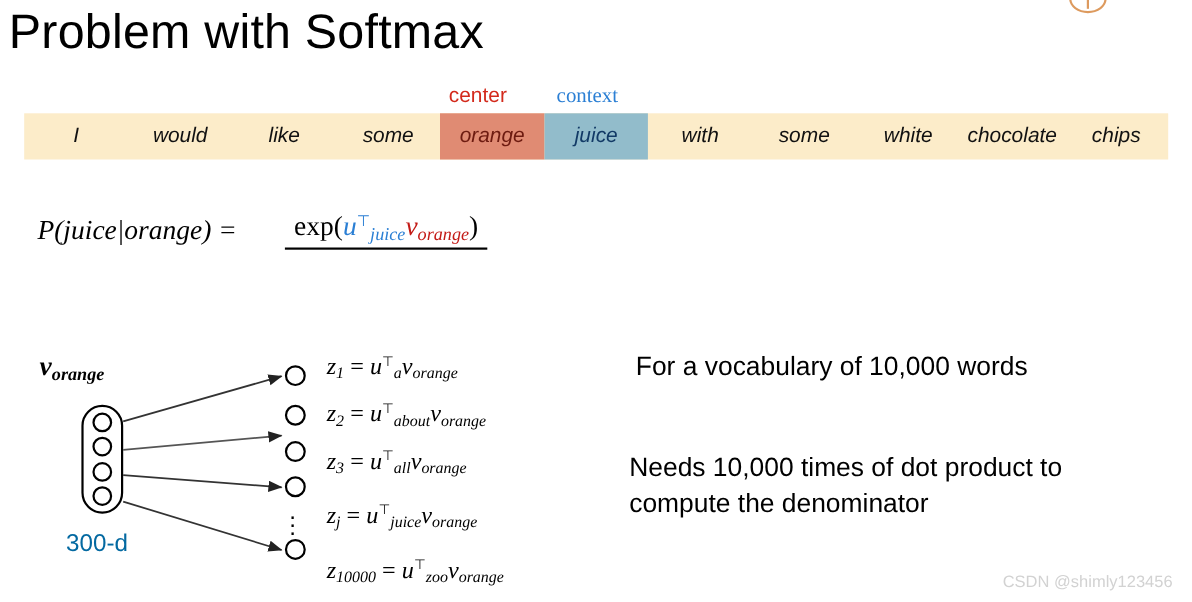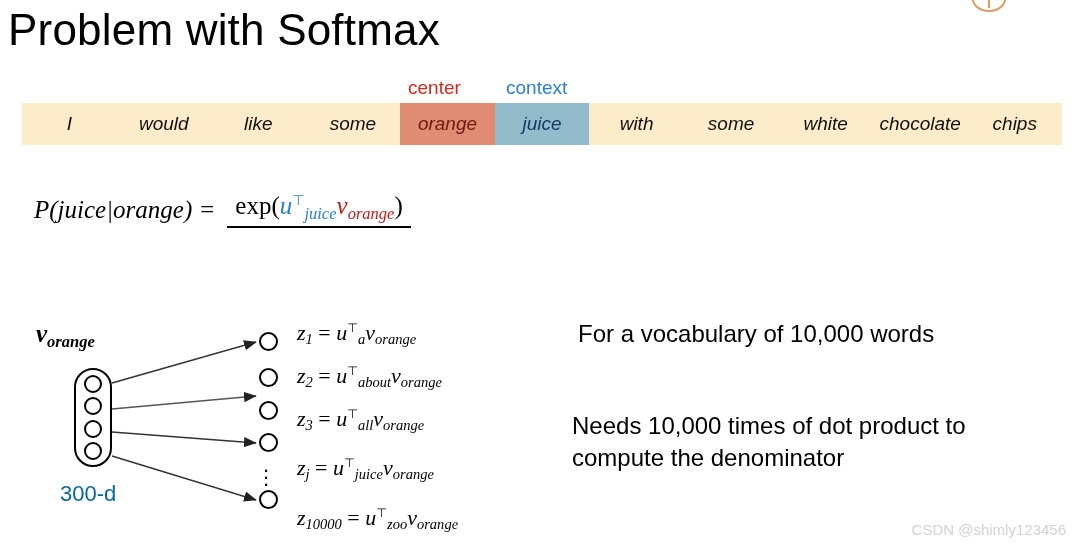--- a/index.html
+++ b/index.html
@@ -60,21 +60,21 @@
     height: 24px;
   }
   .strip-label {
     position: absolute;
     top: 0;
     font-size: 19px;
     line-height: 24px;
     white-space: nowrap;
   }
   #label-center { color: #d32a1c; }
-  #label-context { color: #2b7fd4; }
+  #label-context { color: #2b7fd4; font-family: Liberation Serif, serif; }
 
   #sentence-strip {
     position: absolute;
     left: 22px;
     top: 103px;
     width: 1040px;
     height: 42px;
     background: #fcecc9;
     display: flex;
     align-items: stretch;
@@ -95,20 +95,21 @@
   }
   .word-cell.context-word {
     background: #92bccb;
     color: #123a66;
   }
 
   
   .mathfont {
     font-family: "Liberation Serif", "DejaVu Serif", serif;
     font-style: italic;
+    gap: 32px;
   }
   .upr { font-style: normal; }
   sub.sb {
     font-size: 0.66em;
     vertical-align: -0.28em;
     font-style: italic;
     letter-spacing: 0;
   }
   sup.tp {
     font-size: 0.56em;

